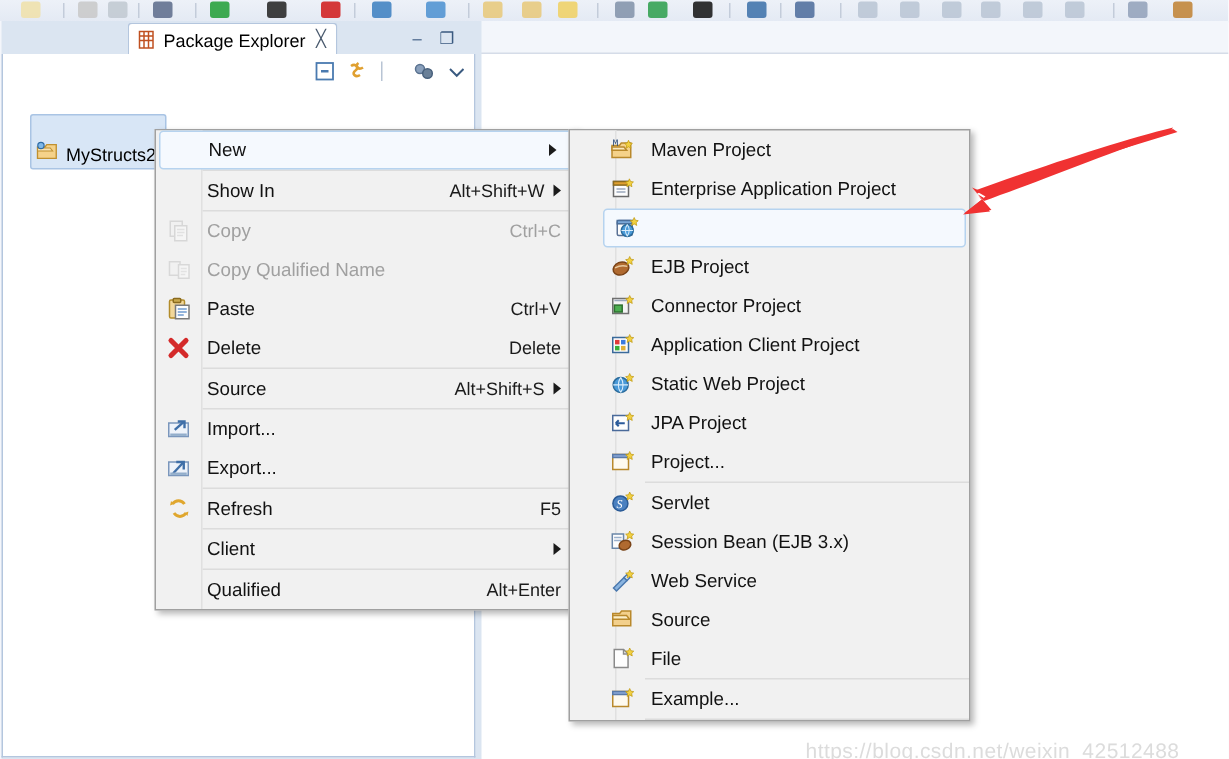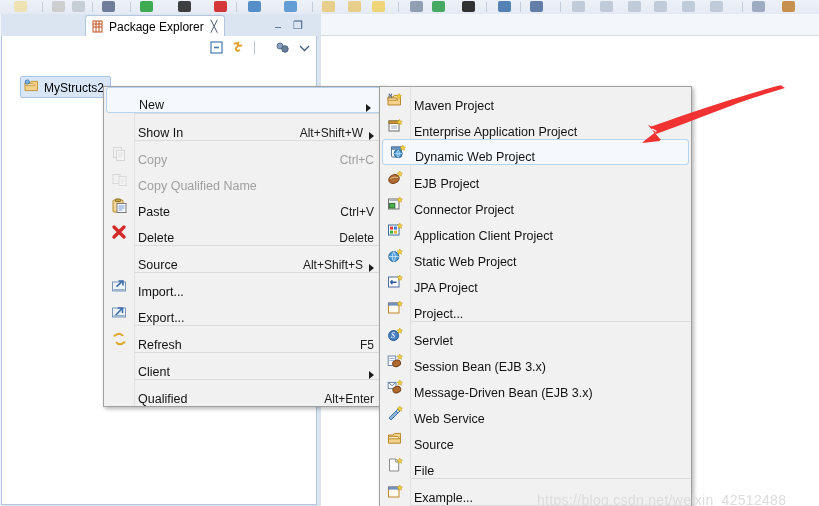--- a/index.html
+++ b/index.html
@@ -64,21 +64,21 @@
   #viewtoolbar{
     position:absolute;right:4px;top:2px;height:18px;
     display:flex;align-items:center;gap:7px;
   }
   .vtool{width:15px;height:15px;position:relative;}
 
   
   #treeitem{
     position:absolute;left:18px;top:40px;height:19px;
     display:flex;align-items:center;gap:5px;
-    padding:1px 6px 0 3px;
+    padding:16px 6px 0 3px;
     background:#d8e6f6;border:1px solid #a9c4e4;border-radius:2px;
     font-size:12px;color:#000;white-space:nowrap;
   }
 
   
   #editorarea{
     position:absolute;left:320px;top:0;width:499px;height:492px;
     background:#ffffff;
   }
   #editorTabStrip{
@@ -97,21 +97,21 @@
     border:1px solid #a0a0a0;
     box-shadow:2px 2px 4px rgba(0,0,0,.28);
     font-size:12.5px;color:#121212;
     box-sizing:border-box;
   }
   .menu .gutter{
     position:absolute;left:0;top:0;bottom:0;width:30px;
     background:#f1f1f1;border-right:1px solid #e0e0e0;
   }
   .mitem{
-    position:relative;height:26px;display:flex;align-items:flex-end;
+    position:relative;height:26px;display:flex;align-items:center;
     padding-left:34px;padding-right:10px;white-space:nowrap;
     box-sizing:border-box;
   }
   .mitem .label{flex:0 0 auto;}
   .mitem .accel{margin-left:auto;padding-left:24px;color:#1b1b1b;font-size:12px;}
   .mitem .arrow{
     margin-left:6px;width:0;height:0;
     border-left:5px solid #1b1b1b;
     border-top:4px solid transparent;border-bottom:4px solid transparent;
   }
@@ -125,21 +125,21 @@
   }
   .msep{height:1px;background:#dcdcdc;margin-left:30px;}
   .micon{
     position:absolute;left:7px;top:50%;transform:translateY(-50%);
     width:17px;height:16px;
   }
 
   
   #menu1{left:103px;top:72px;width:282px;}
   
-  #menu2{left:379px;top:72px;width:313px;}
+  #menu2{left:379px;top:72px;width:268px;padding-left:20px;}
 
   
   #arrow{position:absolute;left:630px;top:68px;width:175px;height:72px;pointer-events:none;}
 
   
   #watermark{
     position:absolute;left:537px;top:478px;
     font-size:14px;color:#dcdcdc;letter-spacing:.3px;
     font-family:"Liberation Sans",sans-serif;
     white-space:nowrap;
@@ -362,21 +362,20 @@
           <span class="label">Enterprise Application Project</span>
         </div>
         <div class="mitem hl">
           <span class="micon"><svg width="17" height="16" viewBox="0 0 17 16">
               <rect x="1.5" y="3" width="10" height="10" rx="1" fill="#fcfcfc" stroke="#5a7296"></rect>
               <rect x="1.5" y="3" width="10" height="2.2" fill="#7aa8d8" stroke="#4a6e9a"></rect>
               <circle cx="8.2" cy="9.6" r="4" fill="#4a9ad8" stroke="#2a6a9a"></circle>
               <path d="M4.3 9.6h7.8M8.2 5.7c1.6 2.4 1.6 5.4 0 7.8M8.2 5.7c-1.6 2.4-1.6 5.4 0 7.8" stroke="#d8ecfa" stroke-width=".7" fill="none"></path>
               <path d="M12.8 1l.8 1.8 1.9.3-1.4 1.3.4 1.9-1.7-1-1.7 1 .4-1.9-1.4-1.3 1.9-.3z" fill="#f2d040" stroke="#c09a10" stroke-width=".5"></path>
             </svg></span>
-          <span class="label">Dynamic Web Project</span>
         </div>
         <div class="mitem">
           <span class="micon"><svg width="17" height="16" viewBox="0 0 17 16">
               <ellipse cx="7" cy="9" rx="5.4" ry="4.2" fill="#b06a30" stroke="#7a4418" transform="rotate(-22 7 9)"></ellipse>
               <path d="M3 8.6c2.6-1.4 5.6-1.8 8.2-1" stroke="#e8cba0" stroke-width=".9" fill="none"></path>
               <path d="M12.8 1l.8 1.8 1.9.3-1.4 1.3.4 1.9-1.7-1-1.7 1 .4-1.9-1.4-1.3 1.9-.3z" fill="#f2d040" stroke="#c09a10" stroke-width=".5"></path>
             </svg></span>
           <span class="label">EJB Project</span>
         </div>
         <div class="mitem">
@@ -436,29 +435,20 @@
           <span class="micon"><svg width="17" height="16" viewBox="0 0 17 16">
               <rect x="1.2" y="3" width="7.5" height="9.5" fill="#fdfdfd" stroke="#6a86a8"></rect>
               <path d="M2.4 5.4h5M2.4 7.4h5" stroke="#9ab0cc"></path>
               <ellipse cx="9.6" cy="10.4" rx="4" ry="3.1" fill="#b06a30" stroke="#7a4418" transform="rotate(-22 9.6 10.4)"></ellipse>
               <path d="M12.8 1l.8 1.8 1.9.3-1.4 1.3.4 1.9-1.7-1-1.7 1 .4-1.9-1.4-1.3 1.9-.3z" fill="#f2d040" stroke="#c09a10" stroke-width=".5"></path>
             </svg></span>
           <span class="label">Session Bean (EJB 3.x)</span>
         </div>
         <div class="mitem">
           <span class="micon"><svg width="17" height="16" viewBox="0 0 17 16">
-              <rect x="1.2" y="3.4" width="7.8" height="6" fill="#fdfdfd" stroke="#6a86a8"></rect>
-              <path d="M1.2 3.4l3.9 3.2 3.9-3.2" fill="none" stroke="#6a86a8"></path>
-              <ellipse cx="9.8" cy="10.6" rx="4" ry="3.1" fill="#b06a30" stroke="#7a4418" transform="rotate(-22 9.8 10.6)"></ellipse>
-              <path d="M12.8 1l.8 1.8 1.9.3-1.4 1.3.4 1.9-1.7-1-1.7 1 .4-1.9-1.4-1.3 1.9-.3z" fill="#f2d040" stroke="#c09a10" stroke-width=".5"></path>
-            </svg></span>
-          <span class="label">Message-Driven Bean (EJB 3.x)</span>
-        </div>
-        <div class="mitem">
-          <span class="micon"><svg width="17" height="16" viewBox="0 0 17 16">
               <path d="M2 13l7-7 2 2-7 7z" fill="#8ab4e0" stroke="#4a78ae"></path>
               <path d="M9 6l2-2 2 2-2 2z" fill="#d8e8f8" stroke="#4a78ae"></path>
               <path d="M12.8 1l.8 1.8 1.9.3-1.4 1.3.4 1.9-1.7-1-1.7 1 .4-1.9-1.4-1.3 1.9-.3z" fill="#f2d040" stroke="#c09a10" stroke-width=".5"></path>
             </svg></span>
           <span class="label">Web Service</span>
         </div>
         <div class="mitem">
           <span class="micon"><svg width="17" height="16" viewBox="0 0 17 16">
               <path d="M1.5 4h4.6l1.3-1.6h6.1v9.8H1.5z" fill="#f3d08c" stroke="#b9892c"></path>
               <path d="M1.5 5.4h9.2l2 2.4H1.5z" fill="#fbeec8" stroke="#b9892c"></path>

